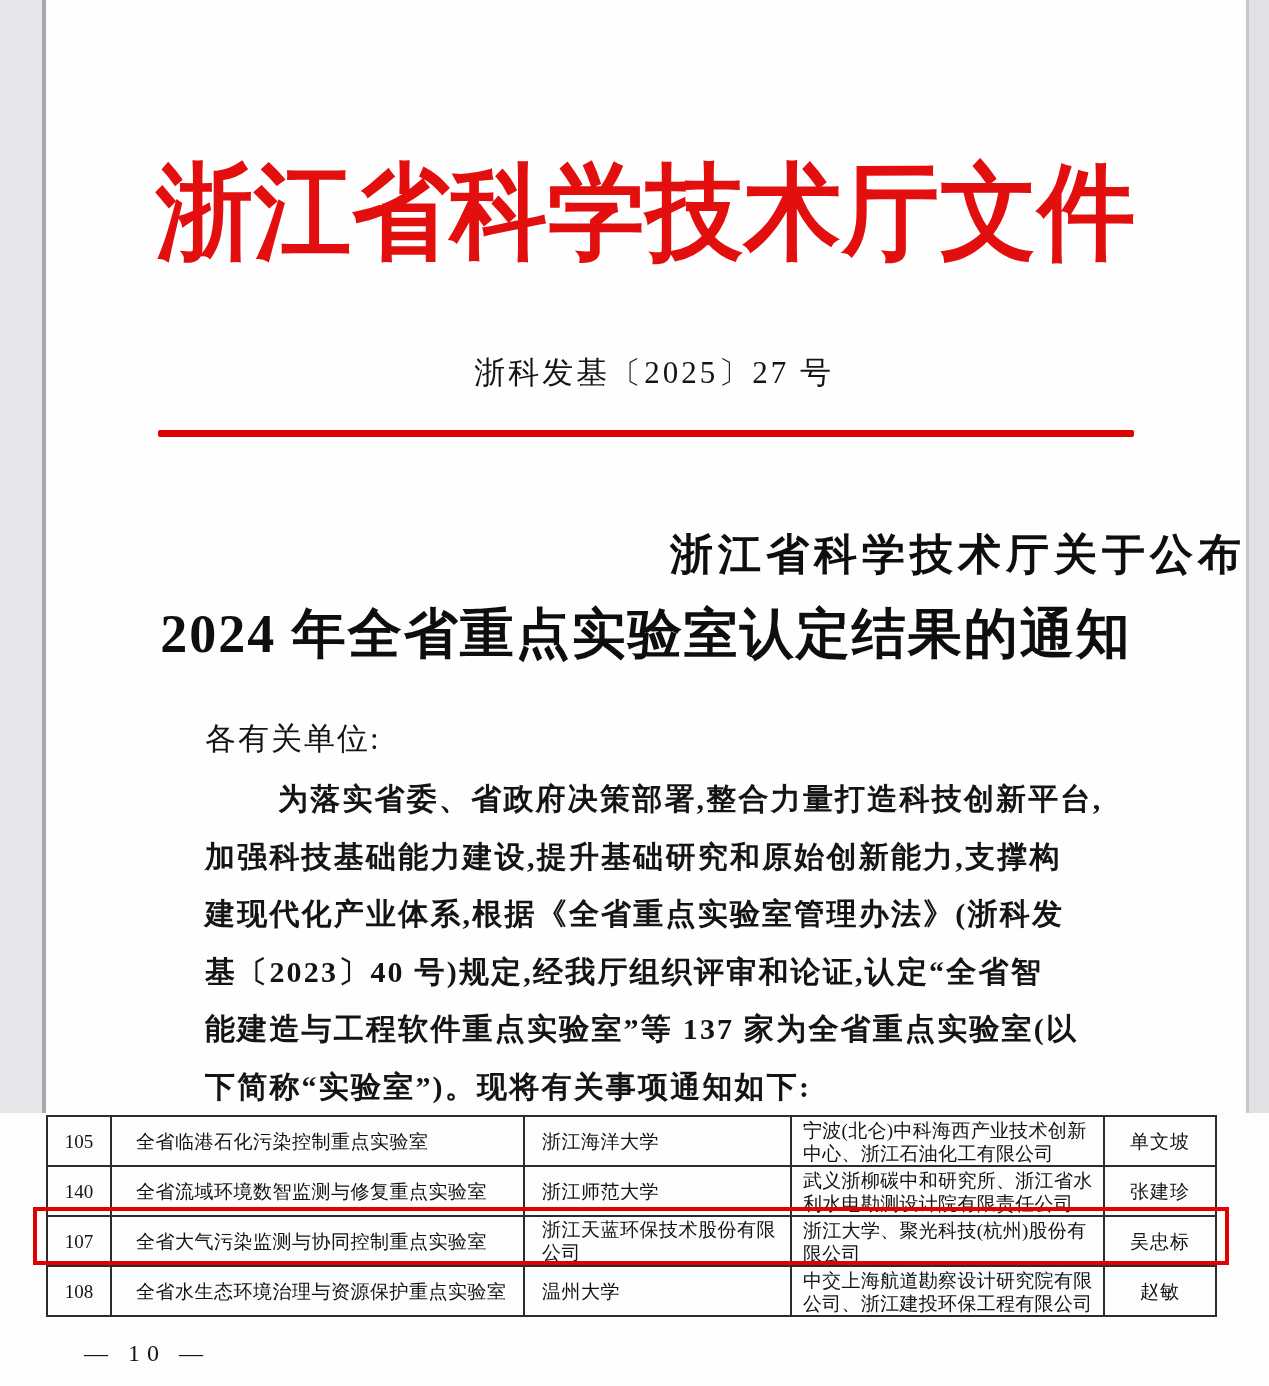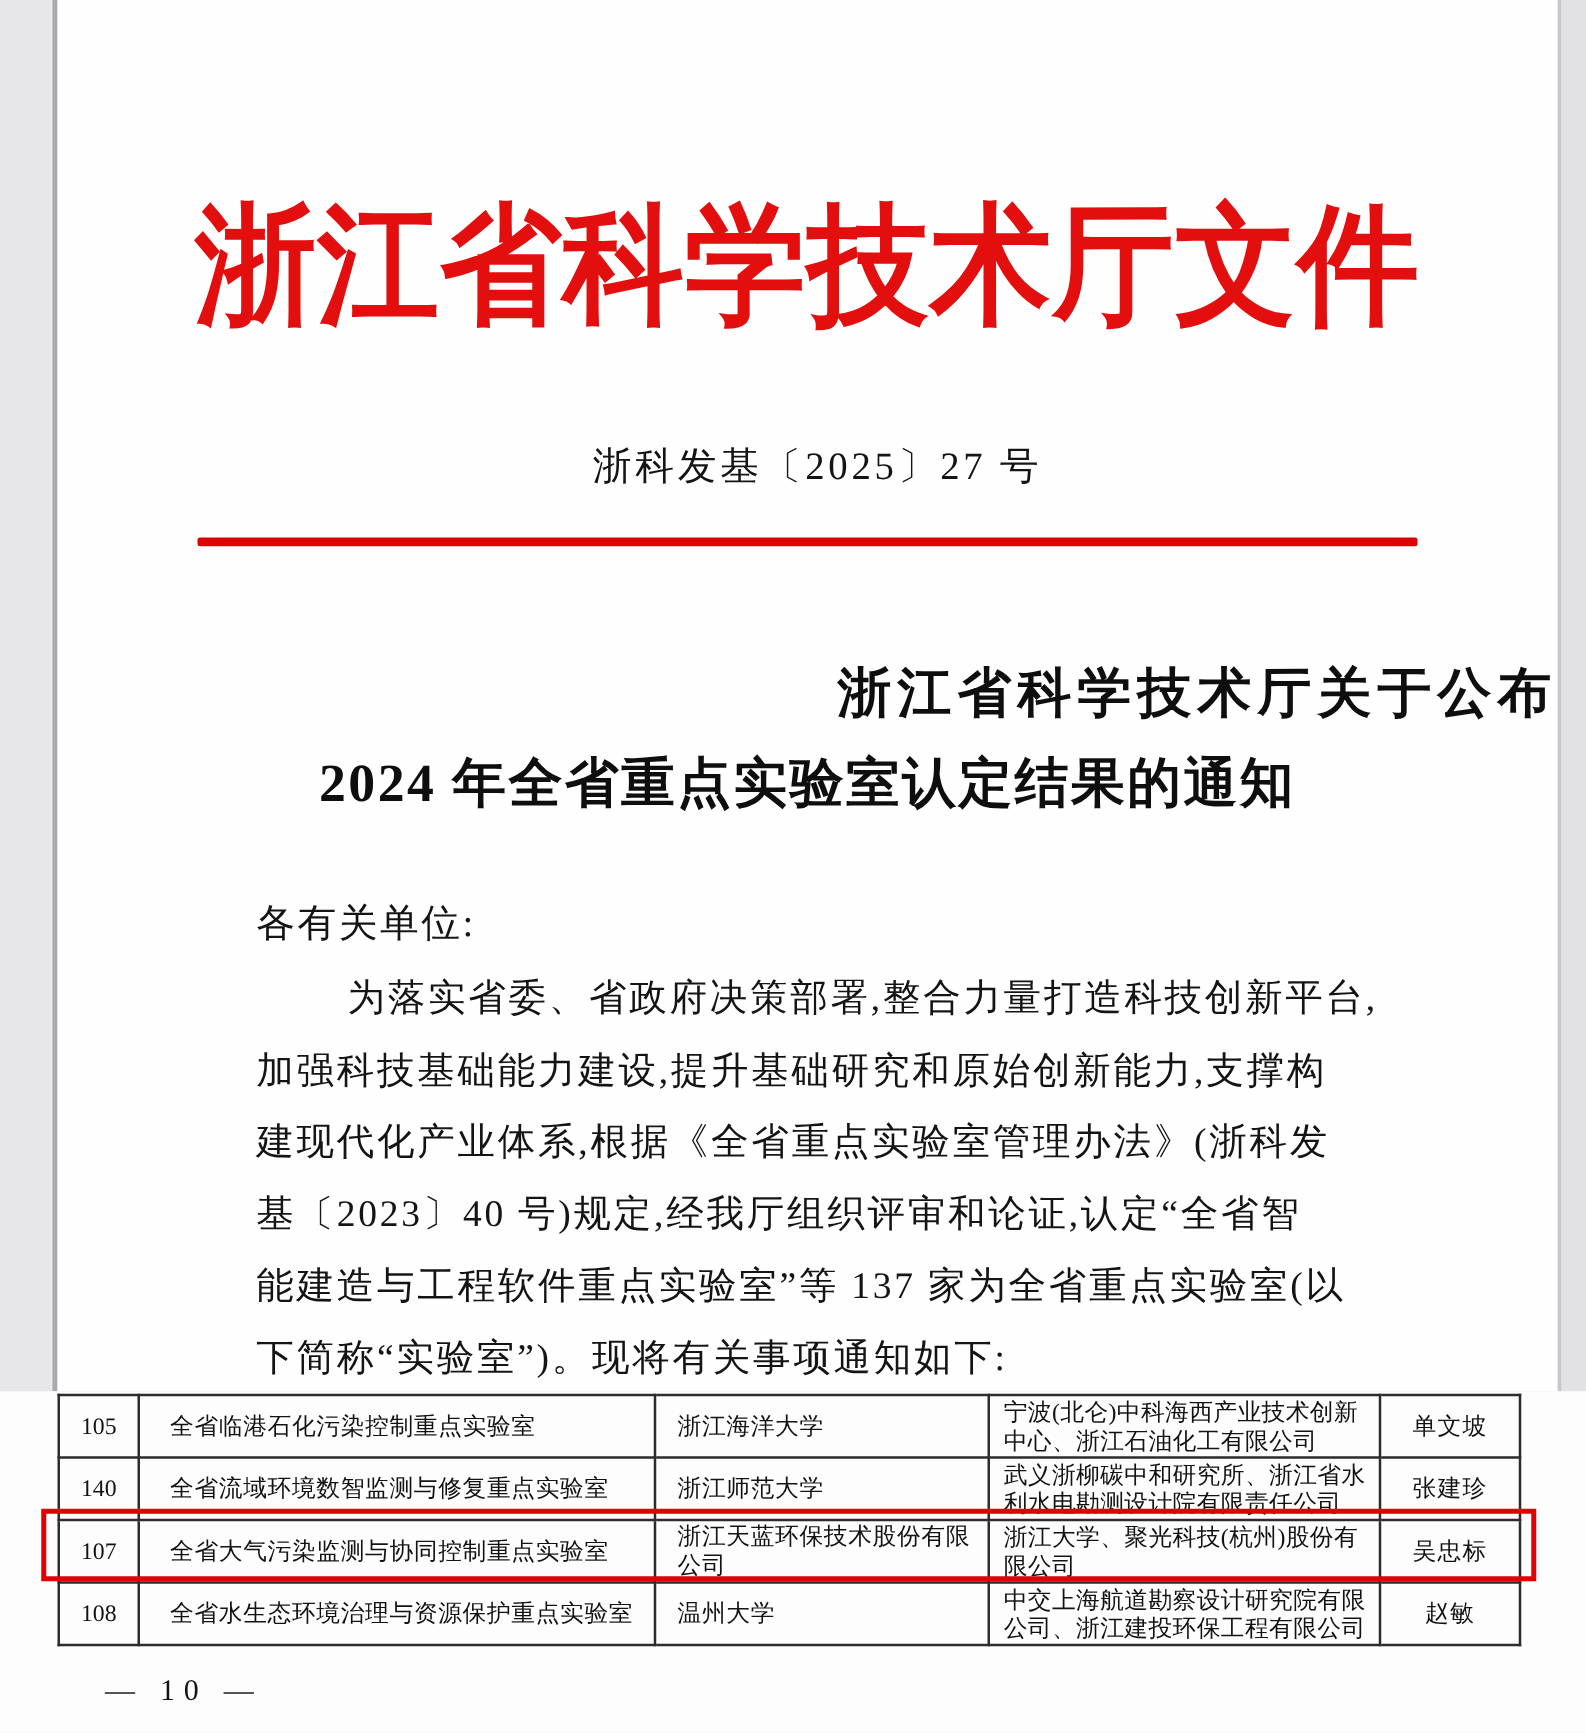--- a/index.html
+++ b/index.html
@@ -1,19 +1,19 @@
 <!DOCTYPE html>
 <html><head>
 <meta charset="utf-8">
 <style>
   * { margin:0; padding:0; box-sizing:border-box; }
   html,body { background:#ffffff; }
   body { font-family:"Liberation Serif","DejaVu Serif",serif; color:#1c1c1c; }
 
-  .canvas { position:relative; width:1269px; height:1386px; background:#e5e5e5; overflow:hidden; }
+  .canvas { position:relative; width:1269px; height:1386px; background:#5eead4; overflow:hidden; }
 
   
   .gray-left  { position:absolute; left:0; top:0; width:42px; height:1113px; background:#e7e7e9; }
   .edge-left  { position:absolute; left:42px; top:0; width:4px; height:1113px; background:#a8a8ad; }
   .gray-right { position:absolute; left:1249px; top:0; width:20px; height:1113px; background:#e2e2e4; }
   .edge-right { position:absolute; left:1246px; top:0; width:3px; height:1113px; background:#c7c7cb; }
   .doc-page   { position:absolute; left:46px; top:0; width:1200px; height:1113px; background:#fefefe; }
 
   
   .letterhead {
@@ -28,32 +28,32 @@
     text-align:center; font-size:31px; letter-spacing:3px; color:#141414;
   }
   .red-rule { position:absolute; left:158px; top:430px; width:976px; height:7px; background:#dc0202; border-radius:2px; }
 
   .notice-title-1 {
     position:absolute; left:46px; top:526px; width:1200px;
     text-align:right; font-size:43px; font-weight:bold; letter-spacing:5px; color:#0e0e0e;
   }
   .notice-title-2 {
     position:absolute; left:46px; top:598px; width:1200px;
-    text-align:center; font-size:43px; font-weight:bold; letter-spacing:2px; color:#0e0e0e;
+    text-align:center; font-size:54px; font-weight:bold; letter-spacing:2px; color:#0e0e0e;
   }
 
   .salutation {
     position:absolute; left:205px; top:718px;
     font-size:31px; letter-spacing:2px; color:#141414;
   }
   .body-text {
     position:absolute; left:205px; top:770px; width:920px;
     font-size:30px; line-height:57.5px; letter-spacing:2.2px; color:#141414;
   }
-  .body-text .line { white-space:nowrap; }
+  .body-text .line { white-space:nowrap;font-weight:bold; }
   .body-text .line.indent { padding-left:73px; }
 
   
   .table-page { position:absolute; left:0; top:1113px; width:1269px; height:273px; background:#fdfdfd; }
 
   table.results {
     position:absolute; left:46px; top:1115px;
     border-collapse:collapse; table-layout:fixed; width:1169px;
     font-size:19px; color:#121212;
   }

